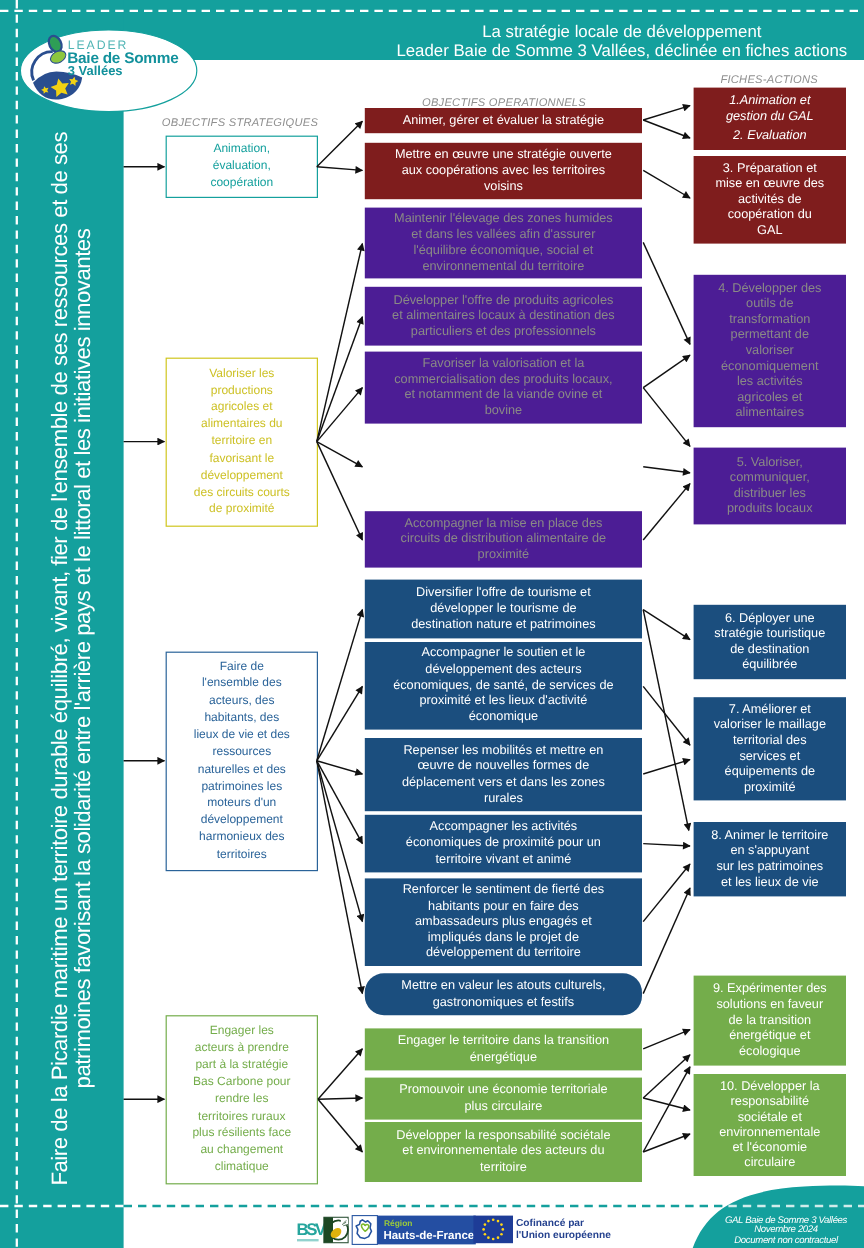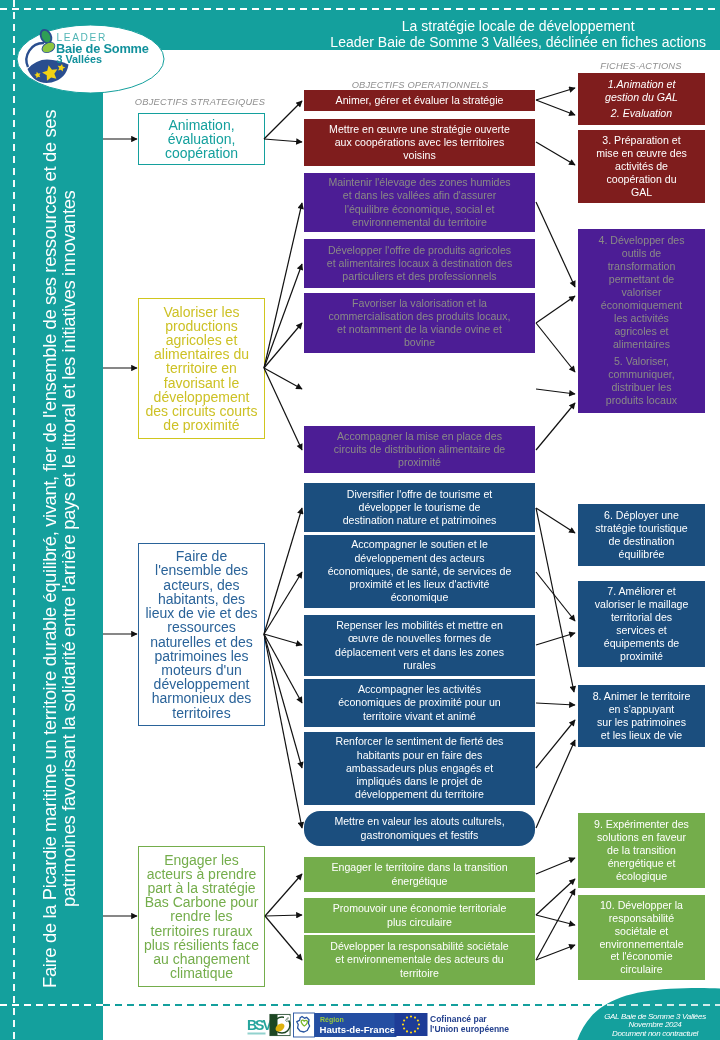--- a/index.html
+++ b/index.html
@@ -6,21 +6,21 @@
 #page{position:relative;width:720px;height:1040px;background:#fff;overflow:hidden;
   font-family:"Liberation Sans",sans-serif;}
 .abs{position:absolute;}
 .banner{left:0;top:0;width:720px;height:50px;background:#14a09d;}
 .side{left:0;top:0;width:103px;height:1040px;background:#14a09d;}
 .hdr{right:14px;top:18px;text-align:center;color:#fff;font-size:14px;line-height:16px;}
 .sidetext{left:40px;top:106px;height:886px;width:38px;color:#fff;font-size:18.5px;letter-spacing:-.4px;line-height:19px;
   writing-mode:vertical-rl;transform:rotate(180deg);text-align:center;}
 .lbl{color:#8f8f8f;font-style:italic;font-size:9.3px;text-align:center;letter-spacing:.2px;white-space:nowrap;width:200px;}
 .bx{display:flex;align-items:center;justify-content:center;text-align:center;box-sizing:border-box;}
-.lb{left:138px;width:127px;background:#fff;font-size:14px;line-height:14.2px;}
+.lb{left:138px;width:127px;background:#fff;font-size:10px;line-height:14.2px;}
 .mb{left:304px;width:231px;font-size:10.6px;line-height:13.2px;}
 .rb{left:578px;width:127px;font-size:10.6px;line-height:12.9px;}
 .teal{background:#7f1d1d;color:#fff;}
 .yel{background:#4c1d95;color:#8a8a86;}
 .blu{background:#1b4e7e;color:#fff;}
 .grn{background:#74ad4b;color:#fff;}
 .footnote{color:#fff;font-style:italic;font-size:8px;letter-spacing:-.3px;line-height:8.3px;text-align:center;}
 svg.ov{left:0;top:0;pointer-events:none;}
 </style>
 </head>
@@ -83,21 +83,21 @@
   <div class="abs bx mb grn" style="top:857px;height:35px;">Engager le territoire dans la transition<br>énergétique</div>
   <div class="abs bx mb grn" style="top:898px;height:35px;">Promouvoir une économie territoriale<br>plus circulaire</div>
   <div class="abs bx mb grn" style="top:935px;height:50px;">Développer la responsabilité sociétale<br>et environnementale des acteurs du<br>territoire</div>
 
   <div class="abs bx rb teal" style="top:73px;height:52px;font-style:italic;flex-direction:column;">
       <div>1.Animation et<br>gestion du GAL</div>
       <div style="margin-top:4px;">2. Evaluation</div>
     </div>
   <div class="abs bx rb teal" style="top:130px;height:73px;">3. Préparation et<br>mise en œuvre des<br>activités de<br>coopération du<br>GAL</div>
   <div class="abs bx rb yel" style="top:229px;height:127px;">4. Développer des<br>outils de<br>transformation<br>permettant de<br>valoriser<br>économiquement<br>les activités<br>agricoles et<br>alimentaires</div>
-  <div class="abs bx rb yel" style="top:349px;height:64px;">5. Valoriser,<br>communiquer,<br>distribuer les<br>produits locaux</div>
+  <div class="abs bx rb yel" style="top:373px;height:64px;">5. Valoriser,<br>communiquer,<br>distribuer les<br>produits locaux</div>
   <div class="abs bx rb blu" style="top:504px;height:62px;">6. Déployer une<br>stratégie touristique<br>de destination<br>équilibrée</div>
   <div class="abs bx rb blu" style="top:581px;height:86px;">7. Améliorer et<br>valoriser le maillage<br>territorial des<br>services et<br>équipements de<br>proximité</div>
   <div class="abs bx rb blu" style="top:685px;height:62px;">8. Animer le territoire<br>en s'appuyant<br>sur les patrimoines<br>et les lieux de vie</div>
   <div class="abs bx rb grn" style="top:813px;height:75px;">9. Expérimenter des<br>solutions en faveur<br>de la transition<br>énergétique et<br>écologique</div>
   <div class="abs bx rb grn" style="top:895px;height:85px;">10. Développer la<br>responsabilité<br>sociétale et<br>environnementale<br>et l'économie<br>circulaire</div>
 
   <div class="abs footnote" style="left:590px;top:1013px;width:130px;">GAL Baie de Somme 3 Vallées<br>Novembre 2024<br>Document non contractuel</div>
 
   <svg class="abs" style="left:244px;top:1012px;" width="270" height="26" viewBox="0 0 270 26">
 

